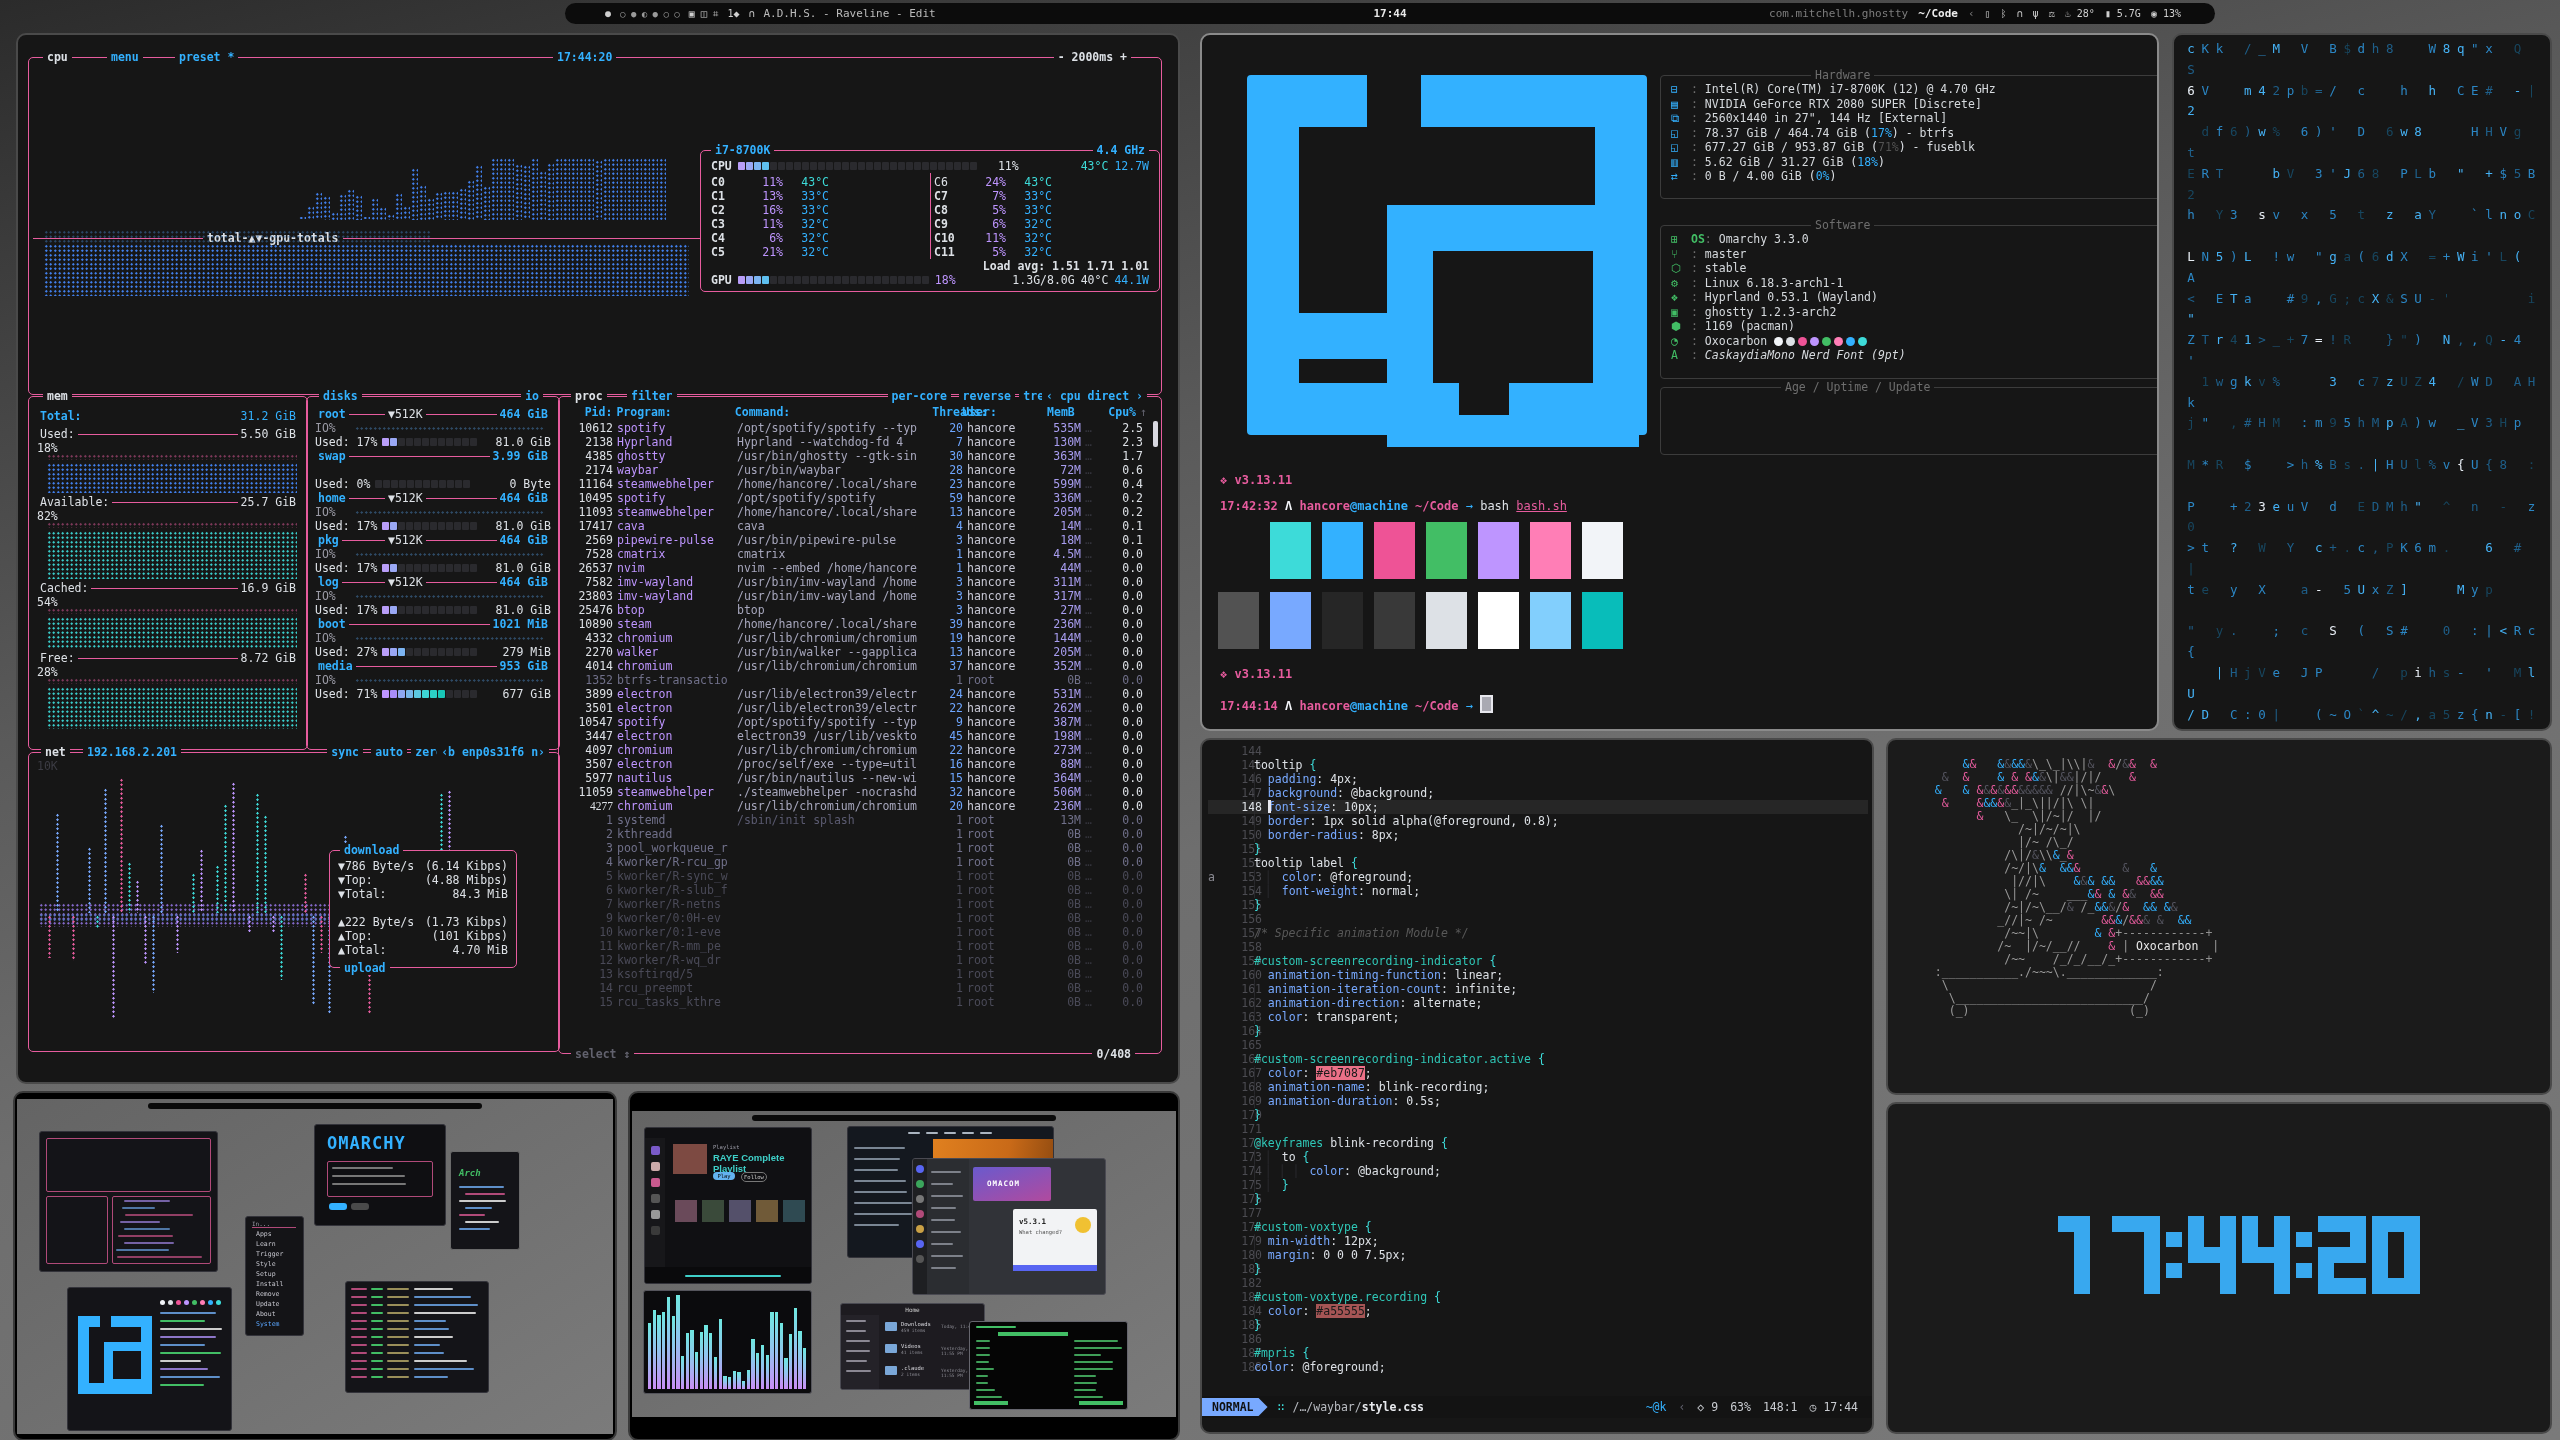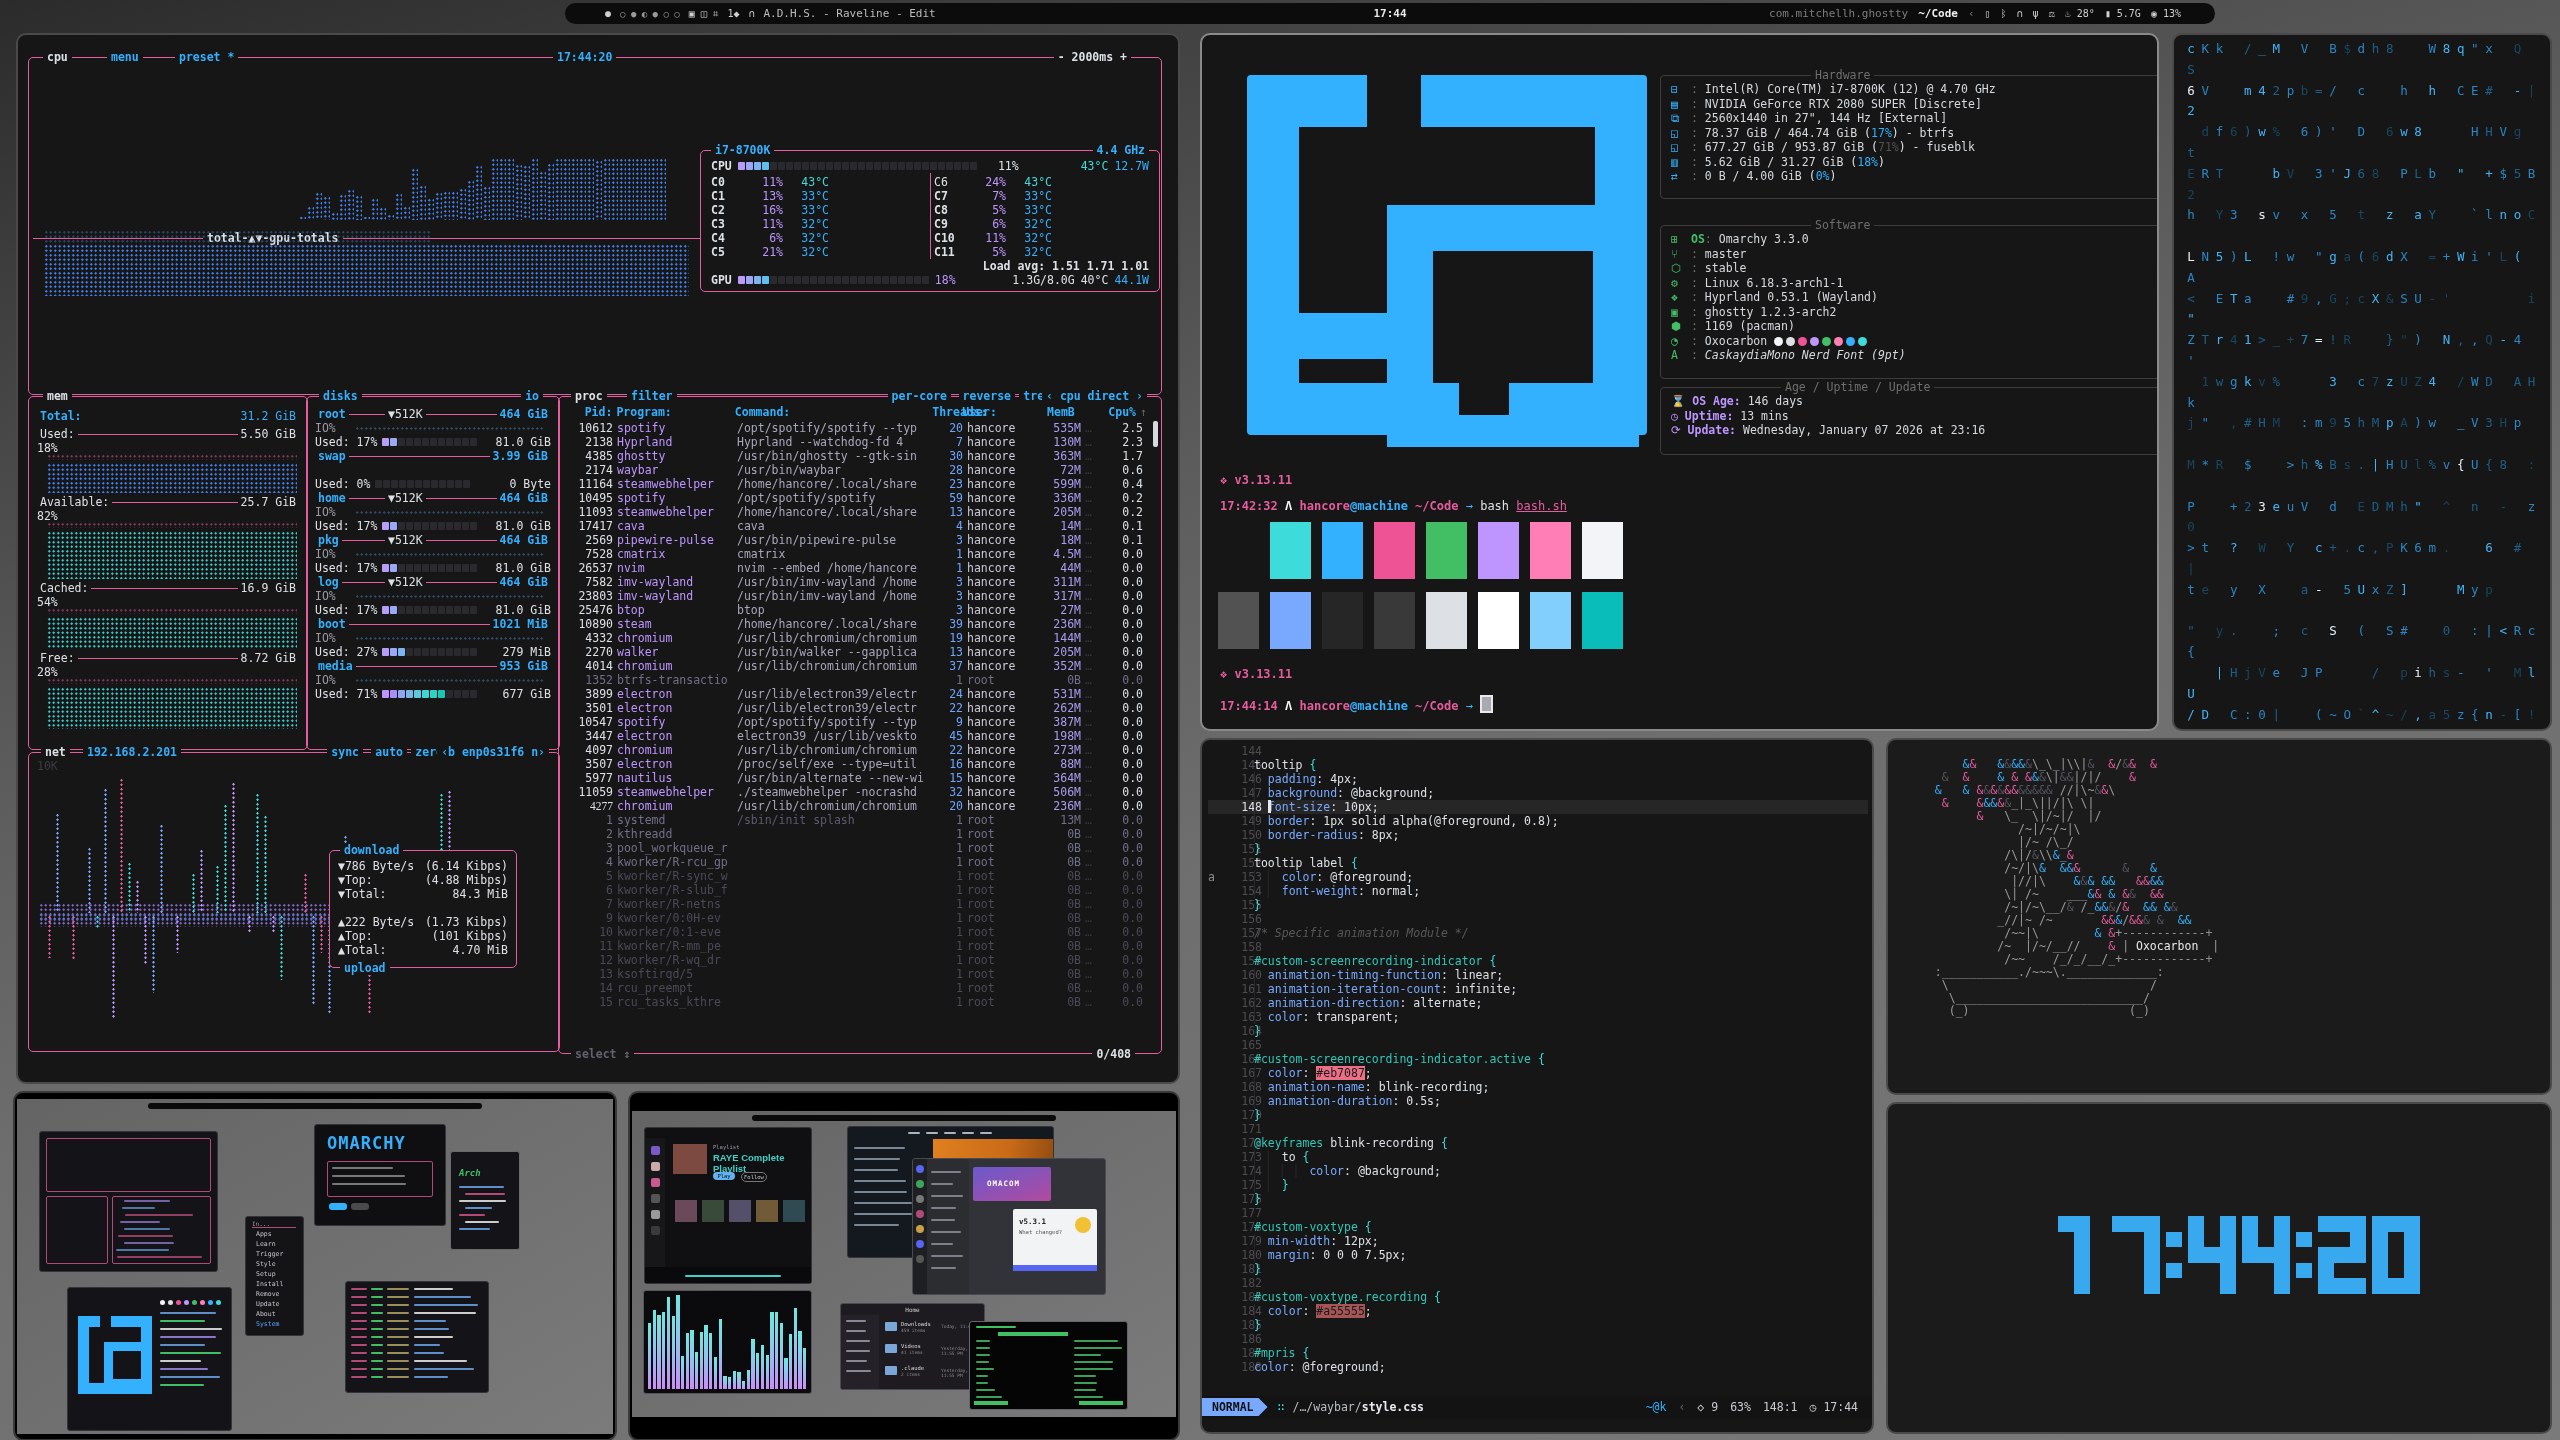--- a/index.html
+++ b/index.html
@@ -784,21 +784,21 @@
             <span class="c2" style="color: rgb(167, 167, 189);">/proc/self/exe --type=util</span>
             <span class="c3" style="color: rgb(110, 166, 255);">16</span>
             <span class="c4" style="color: rgb(201, 201, 214);">hancore</span>
             <span class="c5" style="color: rgb(168, 157, 240);">88M</span>
             <span class="c6" style="color: rgb(52, 52, 60);">…</span>
             <span class="c7" style="color: rgb(221, 225, 230);">0.0</span>
           </div>
           <div class="prow">
             <span class="c0" style="color: rgb(221, 225, 230);">5977</span>
             <span class="c1" style="color: rgb(190, 149, 255);">nautilus</span>
-            <span class="c2" style="color: rgb(167, 167, 189);">/usr/bin/alternate --new-wi</span>
+            <span class="c2" style="color: rgb(167, 167, 189);">/usr/bin/nautilus --new-wi</span>
             <span class="c3" style="color: rgb(110, 166, 255);">15</span>
             <span class="c4" style="color: rgb(201, 201, 214);">hancore</span>
             <span class="c5" style="color: rgb(168, 157, 240);">364M</span>
             <span class="c6" style="color: rgb(52, 52, 60);">…</span>
             <span class="c7" style="color: rgb(221, 225, 230);">0.0</span>
           </div>
           <div class="prow">
             <span class="c0" style="color: rgb(221, 225, 230);">11059</span>
             <span class="c1" style="color: rgb(190, 149, 255);">steamwebhelper</span>
             <span class="c2" style="color: rgb(167, 167, 189);">./steamwebhelper -nocrashd</span>
@@ -1094,25 +1094,20 @@
           <div class="ffrow"><span style="color: rgb(66, 190, 101); display: inline-block; width: 20px;">⚙</span><span style="color: rgb(110, 110, 110);">: </span><span style="color: rgb(214, 218, 222);">Linux 6.18.3-arch1-1</span></div>
           <div class="ffrow"><span style="color: rgb(66, 190, 101); display: inline-block; width: 20px;">❖</span><span style="color: rgb(110, 110, 110);">: </span><span style="color: rgb(214, 218, 222);">Hyprland 0.53.1 (Wayland)</span></div>
           <div class="ffrow"><span style="color: rgb(66, 190, 101); display: inline-block; width: 20px;">▣</span><span style="color: rgb(110, 110, 110);">: </span><span style="color: rgb(214, 218, 222);">ghostty 1.2.3-arch2</span></div>
           <div class="ffrow"><span style="color: rgb(66, 190, 101); display: inline-block; width: 20px;">⬢</span><span style="color: rgb(110, 110, 110);">: </span><span style="color: rgb(214, 218, 222);">1169 (pacman)</span></div>
           <div class="ffrow"><span style="color: rgb(66, 190, 101); display: inline-block; width: 20px;">◔</span><span style="color: rgb(110, 110, 110);">: </span><span style="color: rgb(214, 218, 222);">Oxocarbon</span><span> </span><span class="dot" style="background: rgb(242, 244, 248);"></span><span class="dot" style="background: rgb(221, 225, 230);"></span><span class="dot" style="background: rgb(238, 83, 150);"></span><span class="dot" style="background: rgb(190, 149, 255);"></span><span class="dot" style="background: rgb(66, 190, 101);"></span><span class="dot" style="background: rgb(255, 126, 182);"></span><span class="dot" style="background: rgb(51, 177, 255);"></span><span class="dot" style="background: rgb(61, 219, 217);"></span></div>
           <div class="ffrow"><span style="color: rgb(66, 190, 101); display: inline-block; width: 20px;">A</span><span style="color: rgb(110, 110, 110);">: </span><span style="color: rgb(214, 218, 222); font-style: italic;">CaskaydiaMono Nerd Font (9pt)</span></div>
         </div>
     </div>
     <div class="ffbox" id="ff-age" style="left:458px;top:352px;width:482px;height:56px;">
       <span class="tag" style="left:120px">Age / Uptime / Update</span>
-      <div id="age-rows">
-          <div class="ffrow"><span style="color: rgb(190, 149, 255);">⌛ </span><span style="color: rgb(190, 149, 255); font-weight: bold;">OS Age:</span><span style="color: rgb(214, 218, 222);"> 146 days</span></div>
-          <div class="ffrow"><span style="color: rgb(190, 149, 255);">◷ </span><span style="color: rgb(190, 149, 255); font-weight: bold;">Uptime:</span><span style="color: rgb(214, 218, 222);"> 13 mins</span></div>
-          <div class="ffrow"><span style="color: rgb(190, 149, 255);">⟳ </span><span style="color: rgb(190, 149, 255); font-weight: bold;">Update:</span><span style="color: rgb(214, 218, 222);"> Wednesday, January 07 2026 at 23:16</span></div>
-        </div>
     </div>
 
     <div class="tline" style="left:18px;top:438px;">
       <span class="c-p">❖</span>
       <span class="c-p" style="font-weight:bold">v3.13.11</span></div>
     <div class="tline" style="left:18px;top:464px;">
       <span class="c-p" style="font-weight:bold">17:42:32</span>
       <span style="color:#fff;font-weight:bold"> </span><span style="color:#f2f4f8;font-weight:bold">Λ</span>
       <span class="c-p" style="font-weight:bold"> </span><span class="c-p" style="font-weight:bold">hancore</span><span class="c-b" style="font-weight:bold">@machine</span>
       <span class="c-p" style="font-weight:bold"> </span><span class="c-p" style="font-weight:bold">~/Code</span>

